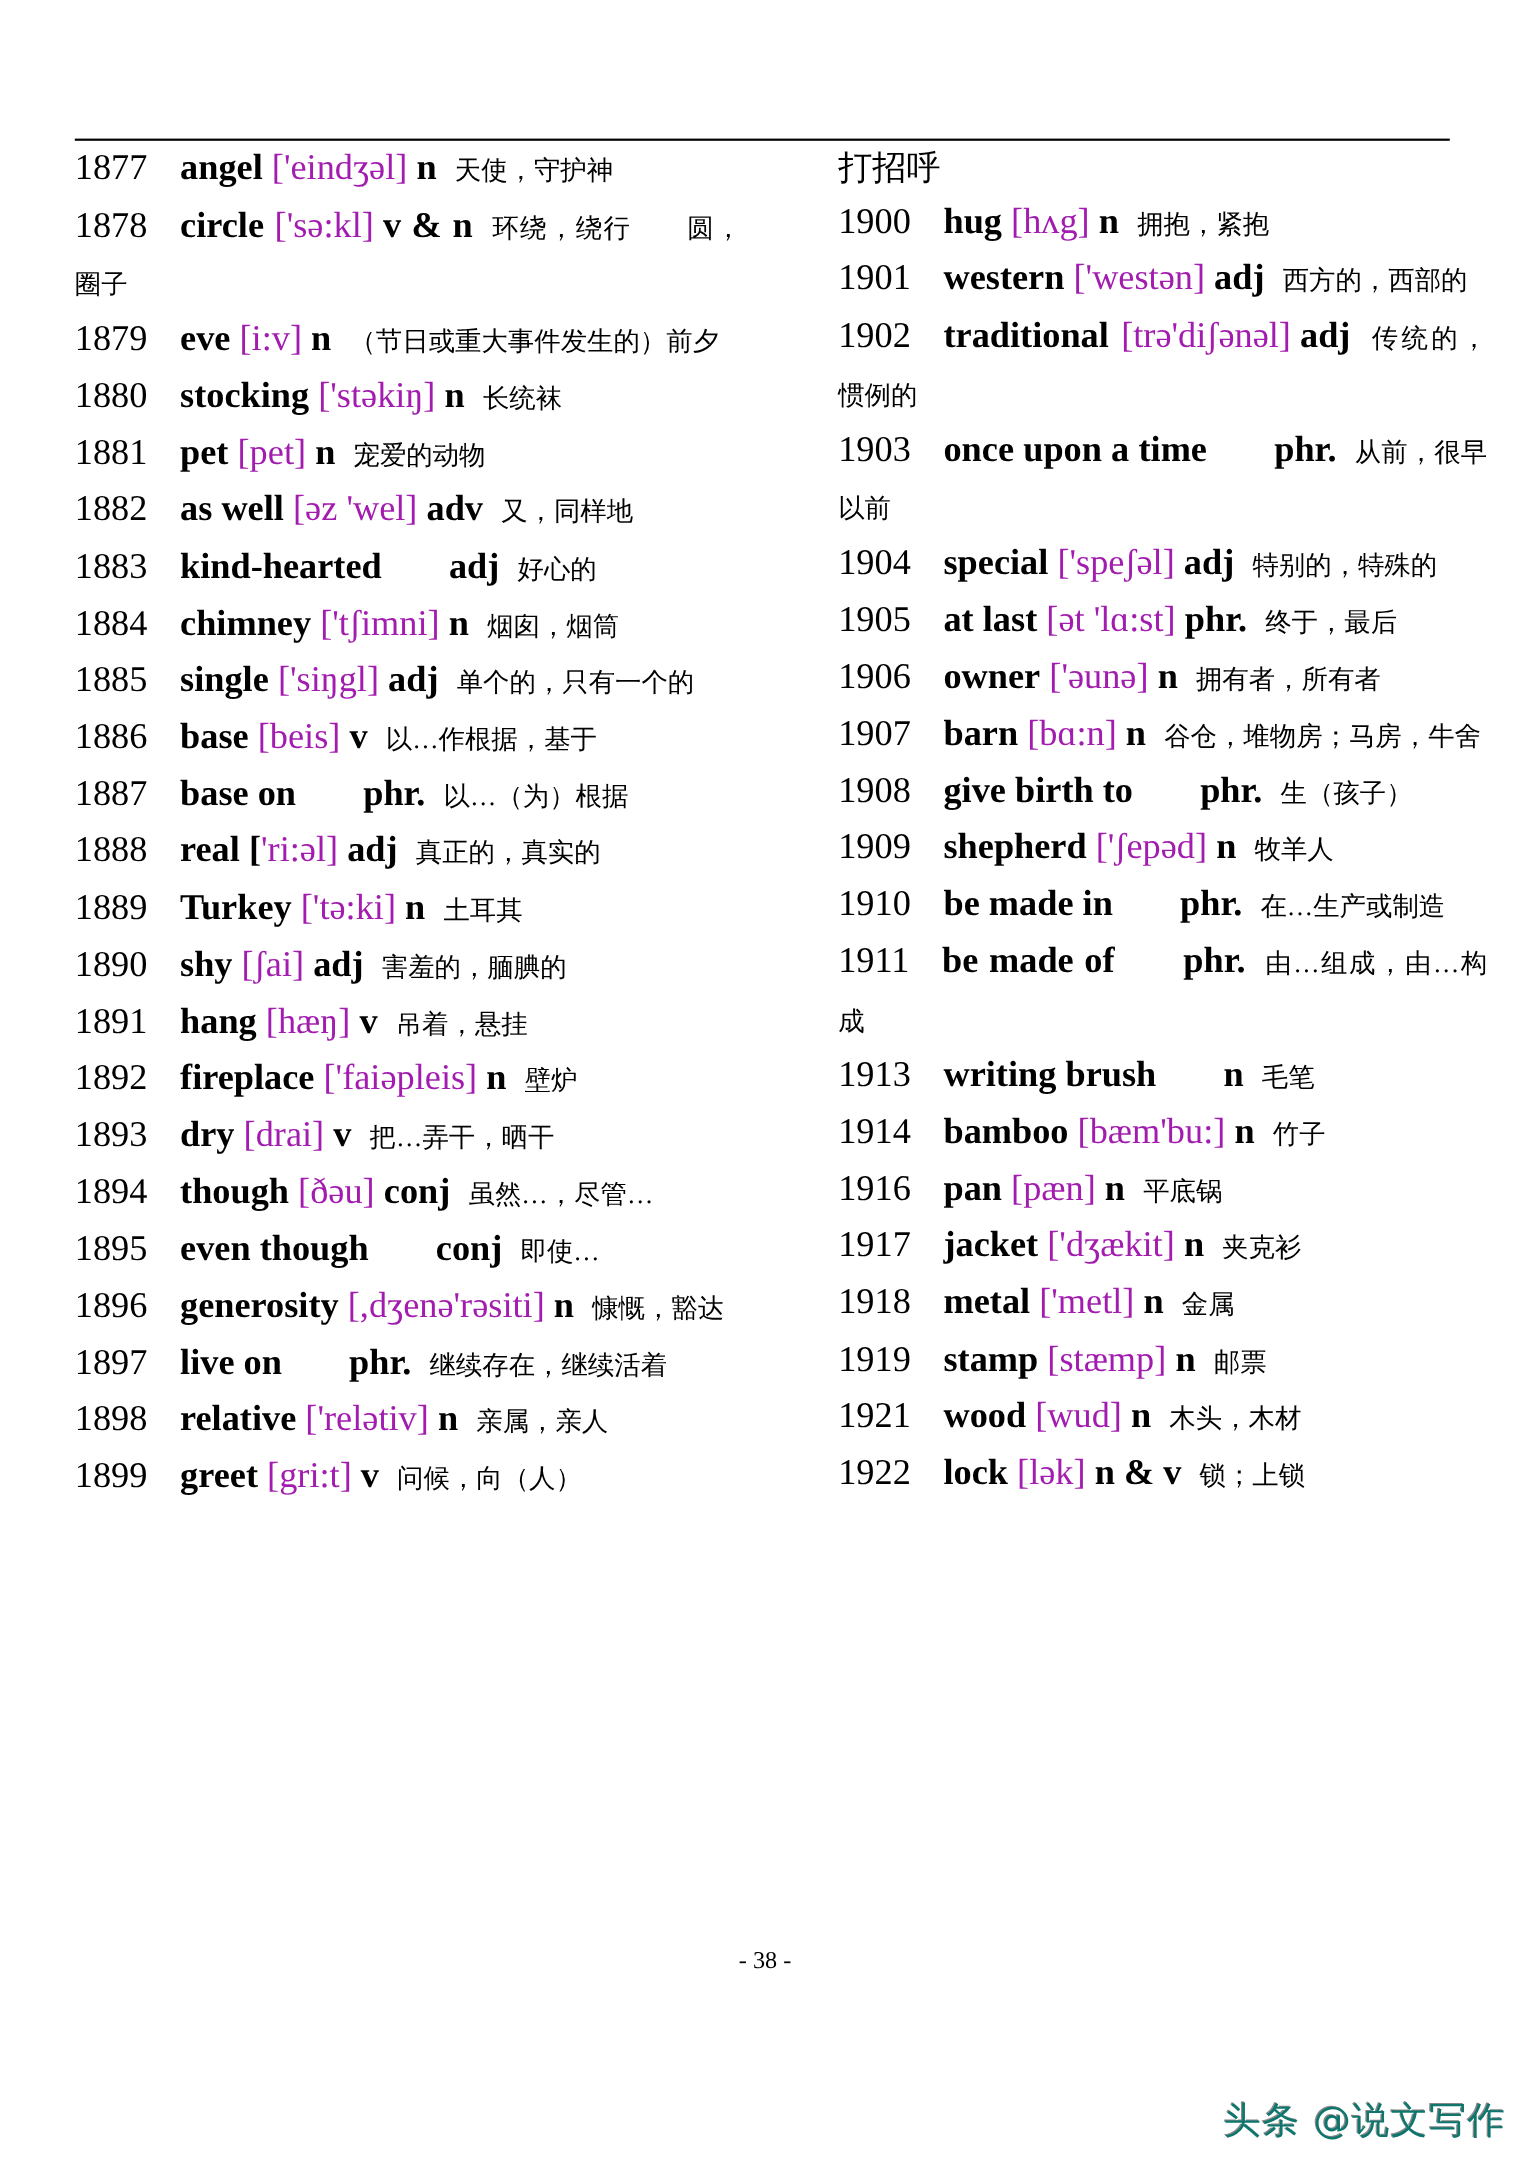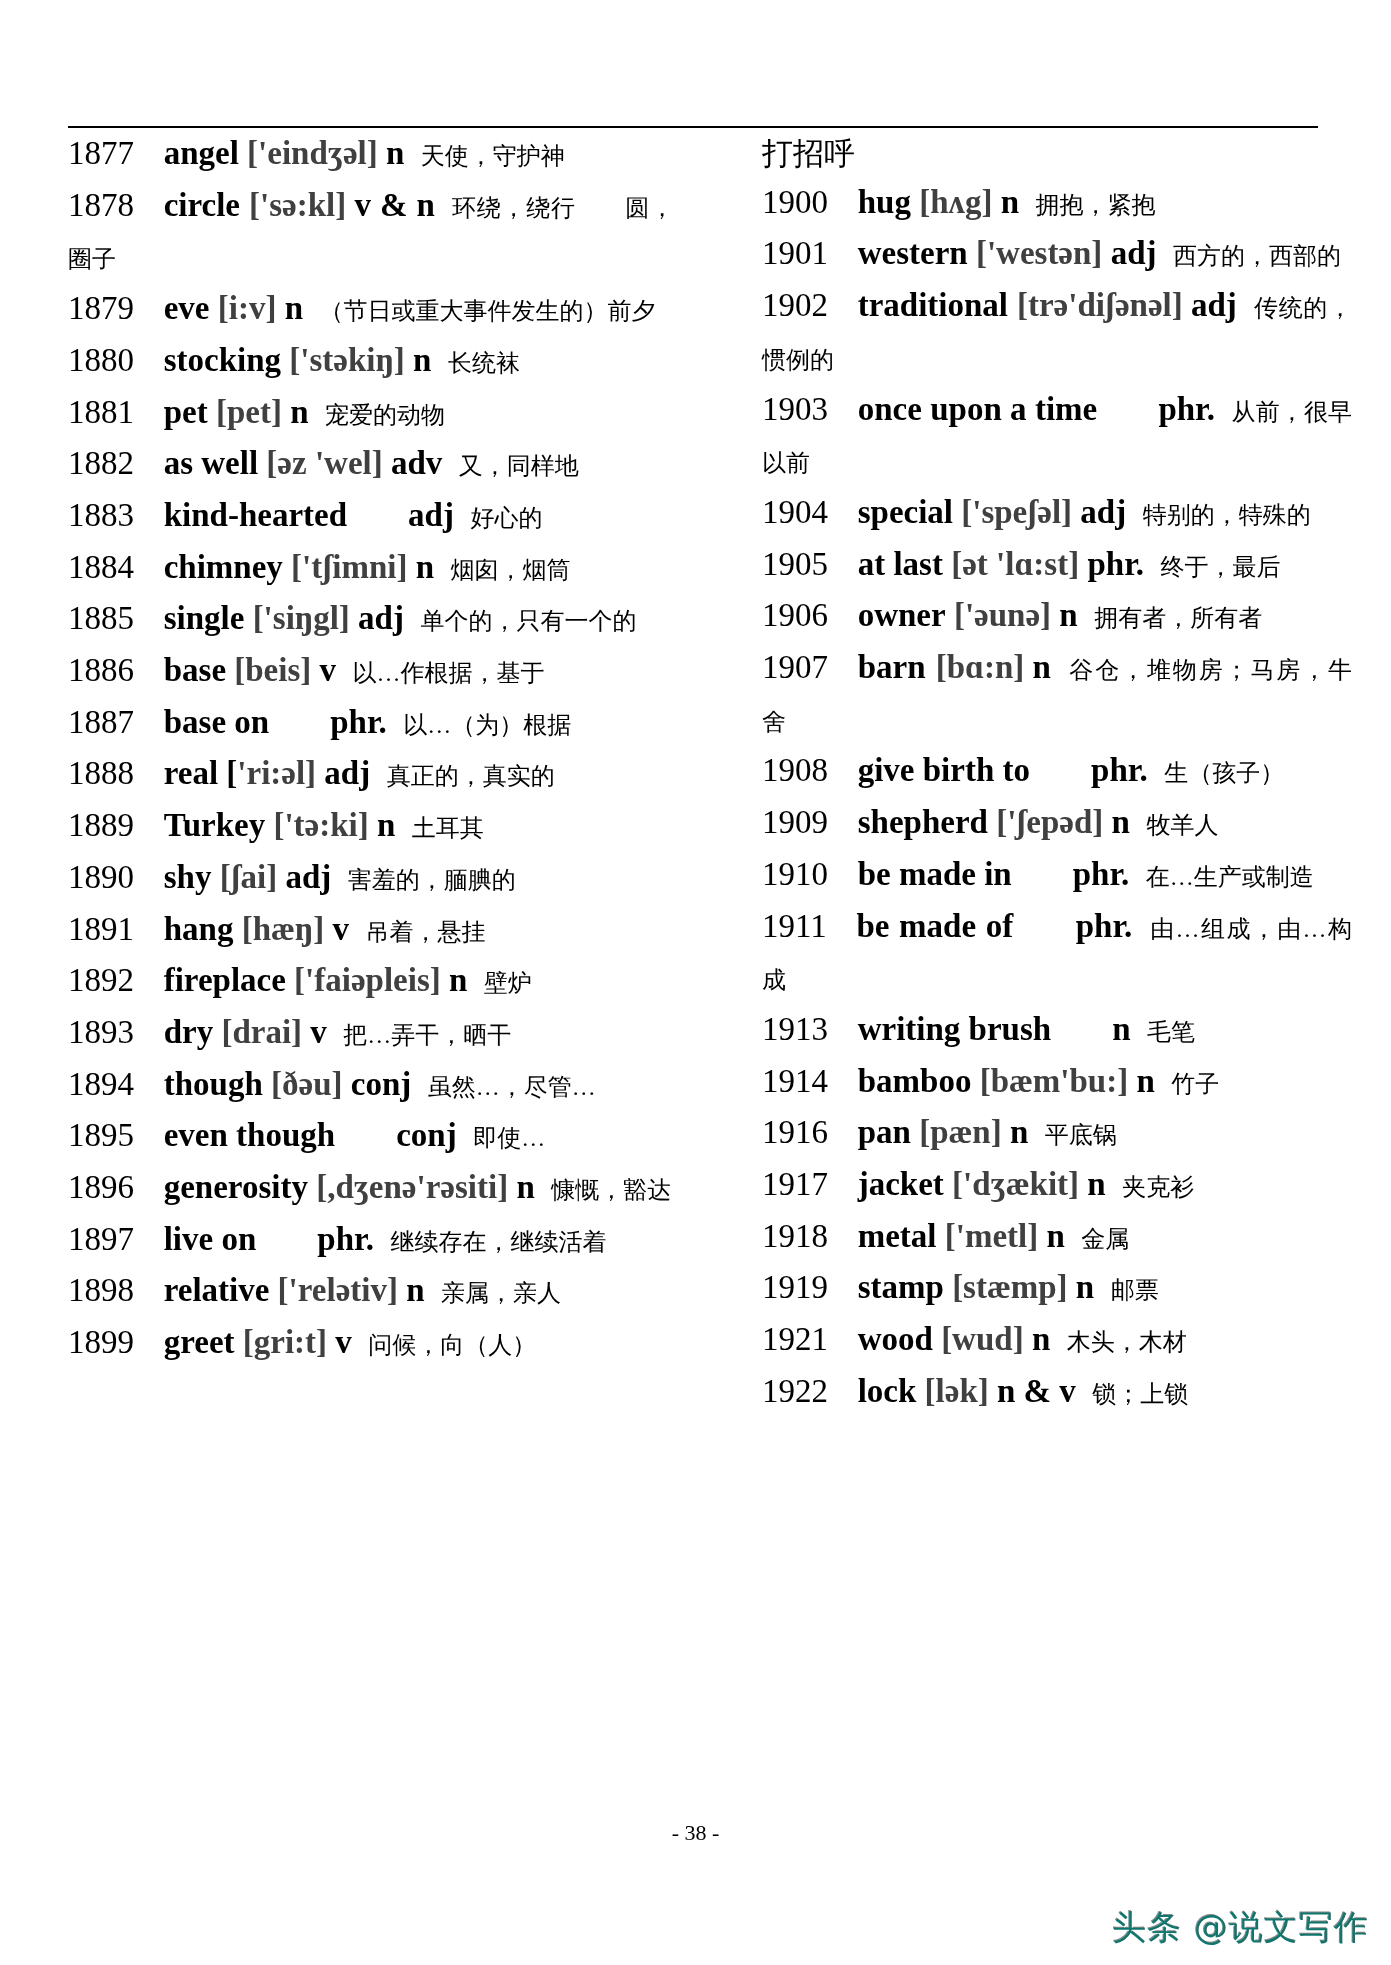--- a/index.html
+++ b/index.html
@@ -13,27 +13,27 @@
     background: #000;
   }
   .col {
     position: absolute; top: 129px; font-size: 33px; line-height: 48.7px;
   }
   .col-left { left: 68px; width: 606px; }
   .col-right { left: 730px; width: 590px; margin-left: 32px; }
   .entry { text-align: justify; text-align-last: left; word-break: break-all; }
   .num { font-weight: normal; margin-right: 0.9em; }
   .word { font-weight: bold; }
-  .ipa { font-weight: bold; color: #404040; }
+  .ipa { font-weight: normal; color: #a21caf; }
   .ipa-lead { font-weight: bold; color: #000; }
   .pos { font-weight: bold; margin: 0 0.25em; }
   .def { font-family: Liberation Serif, serif; font-size: 24px; }
   .cont { font-family: "DejaVu Sans", sans-serif; font-size: 31px; }
   .page-number {
-    position: absolute; left: 0; width: 1391px; top: 1820px; text-align: center;
+    position: absolute; left: 0; width: 1391px; top: 1769px; text-align: center;
     font-size: 22px;
   }
   .watermark {
     position: absolute; right: 22px; top: 1905px; font-size: 34px;
     font-family: "DejaVu Sans", sans-serif; color: #0f766e;
     text-shadow: 1px 1px 0 #fff, -1px -1px 0 #888;
     letter-spacing: 1px;
   }
 </style>
 </head>

